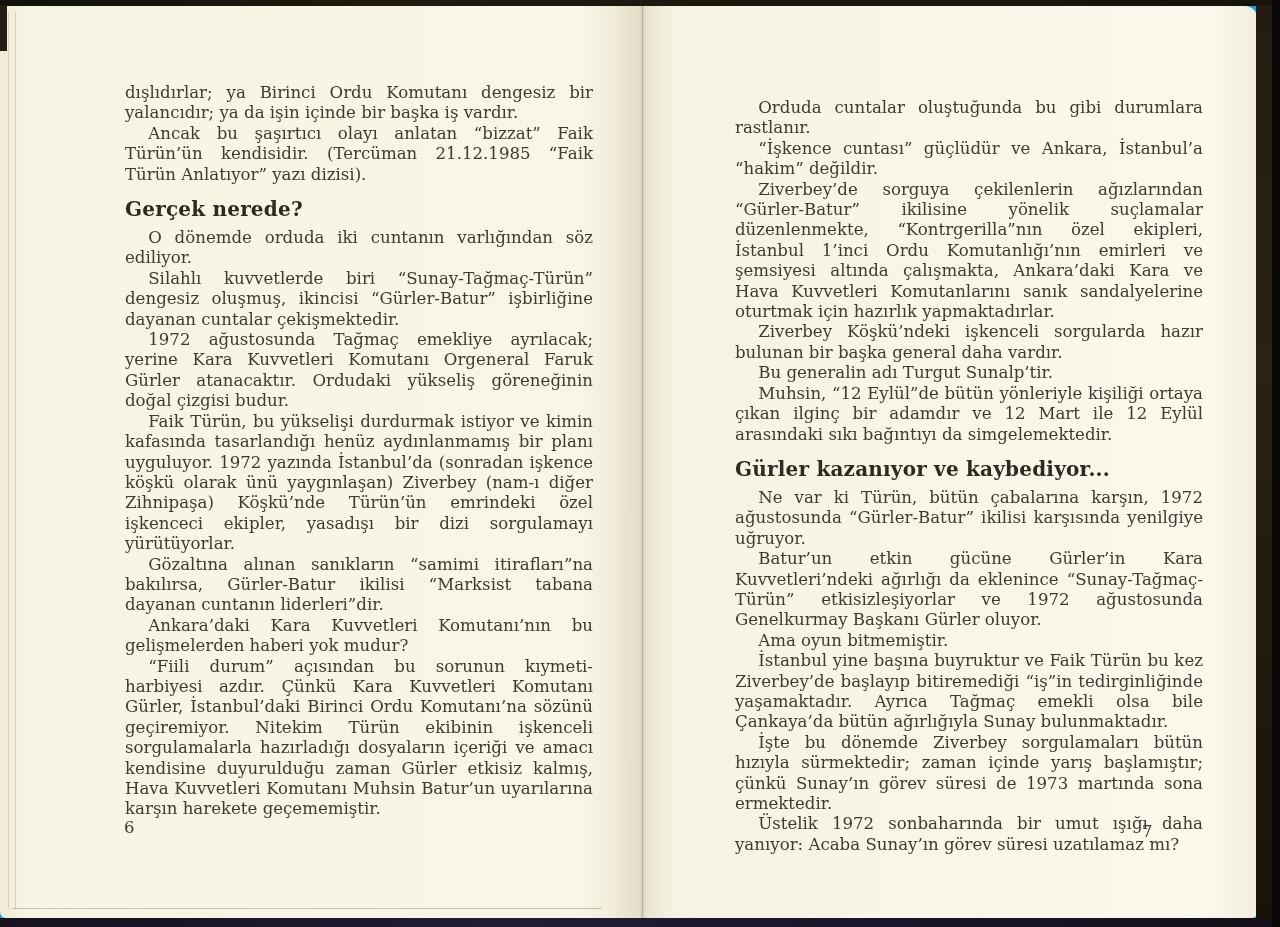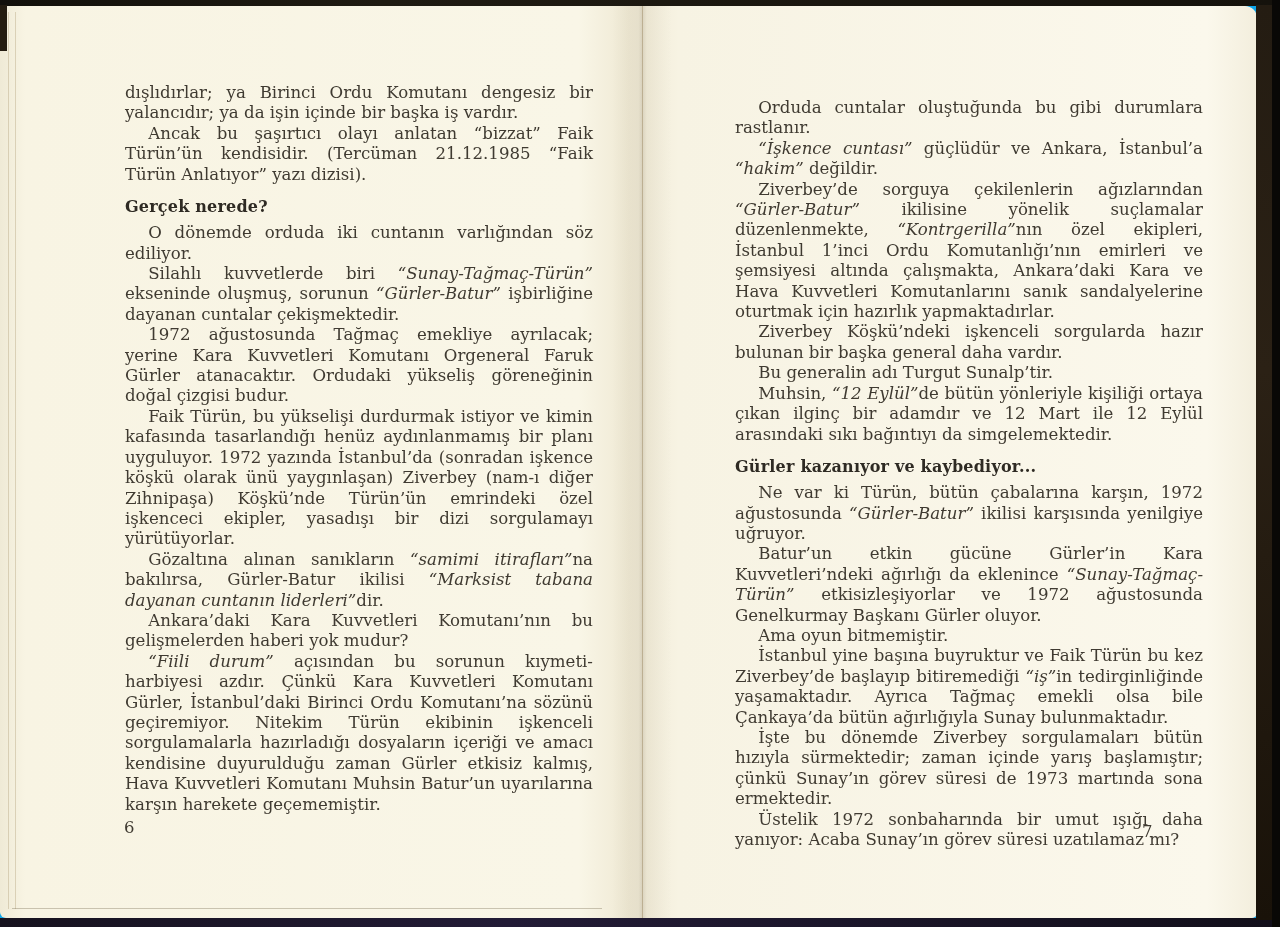--- a/index.html
+++ b/index.html
@@ -21,46 +21,46 @@
   .edge-top{position:absolute;top:0;left:0;right:0;height:6px;
             background:linear-gradient(90deg,#12100b,#1f1b12 30%,#15120c);}
   .edge-bottom{position:absolute;bottom:0;left:0;right:0;height:9px;
                background:linear-gradient(90deg,#16121e,#221b36 40%,#120f1a);}
   .edge-right{position:absolute;top:5px;right:0;bottom:7px;width:16px;
               background:linear-gradient(180deg,#241c12,#2b2115 40%,#191209);}
   .corner-left{position:absolute;top:5px;left:0;width:7px;height:46px;background:#241c10;}
   .text-col{position:absolute;width:468px;color:#3f3a31;font-size:16.6px;line-height:1.23;}
   .text-col p{margin:0;text-align:justify;}
   .text-col p.indent{text-indent:1.4em;}
-  .text-col h2{margin:12px 0 7px;font-size:16px;line-height:1.2;color:#2e2a23;
+  .text-col h2{margin:12px 0 7px;font-size:20px;line-height:1.2;color:#2e2a23;
                letter-spacing:0.2px;font-weight:bold;}
   #left-page-text{left:125px;top:77px;}
   #right-page-text{left:735px;top:92px;}
-  .it{font-style:italic;margin-top:24px;}
+  .it{margin-top:24px;}
   .pagenum{position:absolute;font-size:16.5px;color:#3f3a31;}
   #pn-left{left:124px;top:812px;}
   #pn-right{left:1142px;top:816px;}
 </style>
 </head>
 <body>
 
 <div class="screen">
   <div class="book">
     <div class="gutter"></div>
     <div class="gutter-line"></div>
     <div class="page-stack-line" style="left:8px"></div>
     <div class="page-stack-line" style="left:15px"></div>
     <div class="bottom-page-line"></div>
 
     <div class="text-col" id="left-page-text">
         <p><span>dışlıdırlar; ya Birinci Ordu Komutanı dengesiz bir yalancıdır; ya da işin içinde bir başka iş vardır.</span></p>
         <p class="indent"><span>Ancak bu şaşırtıcı olayı anlatan “bizzat” Faik Türün’ün kendisidir. (Tercüman 21.12.1985 “Faik Türün Anlatıyor” yazı dizisi).</span></p>
         <h2>Gerçek nerede?</h2>
         <p class="indent"><span>O dönemde orduda iki cuntanın varlığından söz ediliyor.</span></p>
-        <p class="indent"><span>Silahlı kuvvetlerde biri </span><span class="it">“Sunay-Tağmaç-Türün”</span><span> ekseninde oluşmuş, sorunun </span><span class="it">“Gürler-Batur”</span><span> işbirliğine dayanan cuntalar çekişmektedir.</span></p>
+        <p class="indent"><span>Silahlı kuvvetlerde biri </span><span class="it">“Sunay-Tağmaç-Türün”</span><span> dengesiz oluşmuş, ikincisi </span><span class="it">“Gürler-Batur”</span><span> işbirliğine dayanan cuntalar çekişmektedir.</span></p>
         <p class="indent"><span>1972 ağustosunda Tağmaç emekliye ayrılacak; yerine Kara Kuvvetleri Komutanı Orgeneral Faruk Gürler atanacaktır. Ordudaki yükseliş göreneğinin doğal çizgisi budur.</span></p>
         <p class="indent"><span>Faik Türün, bu yükselişi durdurmak istiyor ve kimin kafasında tasarlandığı henüz aydınlanmamış bir planı uyguluyor. 1972 yazında İstanbul’da (sonradan işkence köşkü olarak ünü yaygınlaşan) Ziverbey (nam-ı diğer Zihnipaşa) Köşkü’nde Türün’ün emrindeki özel işkenceci ekipler, yasadışı bir dizi sorgulamayı yürütüyorlar.</span></p>
         <p class="indent"><span>Gözaltına alınan sanıkların </span><span class="it">“samimi itirafları”</span><span>na bakılırsa, Gürler-Batur ikilisi </span><span class="it">“Marksist tabana dayanan cuntanın liderleri”</span><span>dir.</span></p>
         <p class="indent"><span>Ankara’daki Kara Kuvvetleri Komutanı’nın bu gelişmelerden haberi yok mudur?</span></p>
         <p class="indent"><span class="it">“Fiili durum”</span><span> açısından bu sorunun kıymeti-harbiyesi azdır. Çünkü Kara Kuvvetleri Komutanı Gürler, İstanbul’daki Birinci Ordu Komutanı’na sözünü geçiremiyor. Nitekim Türün ekibinin işkenceli sorgulamalarla hazırladığı dosyaların içeriği ve amacı kendisine duyurulduğu zaman Gürler etkisiz kalmış, Hava Kuvvetleri Komutanı Muhsin Batur’un uyarılarına karşın harekete geçememiştir.</span></p>
       </div>
     <div class="text-col" id="right-page-text">
         <p class="indent"><span>Orduda cuntalar oluştuğunda bu gibi durumlara rastlanır.</span></p>
         <p class="indent"><span class="it">“İşkence cuntası”</span><span> güçlüdür ve Ankara, İstanbul’a </span><span class="it">“hakim”</span><span> değildir.</span></p>
         <p class="indent"><span>Ziverbey’de sorguya çekilenlerin ağızlarından </span><span class="it">“Gürler-Batur”</span><span> ikilisine yönelik suçlamalar düzenlenmekte, </span><span class="it">“Kontrgerilla”</span><span>nın özel ekipleri, İstanbul 1’inci Ordu Komutanlığı’nın emirleri ve şemsiyesi altında çalışmakta, Ankara’daki Kara ve Hava Kuvvetleri Komutanlarını sanık sandalyelerine oturtmak için hazırlık yapmaktadırlar.</span></p>

